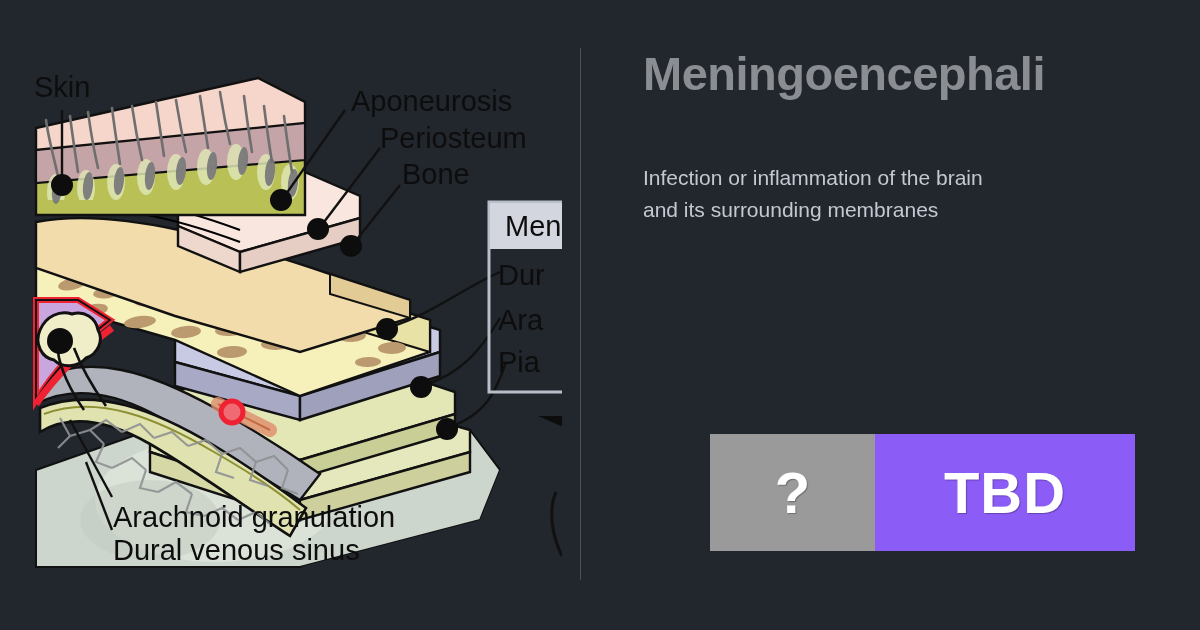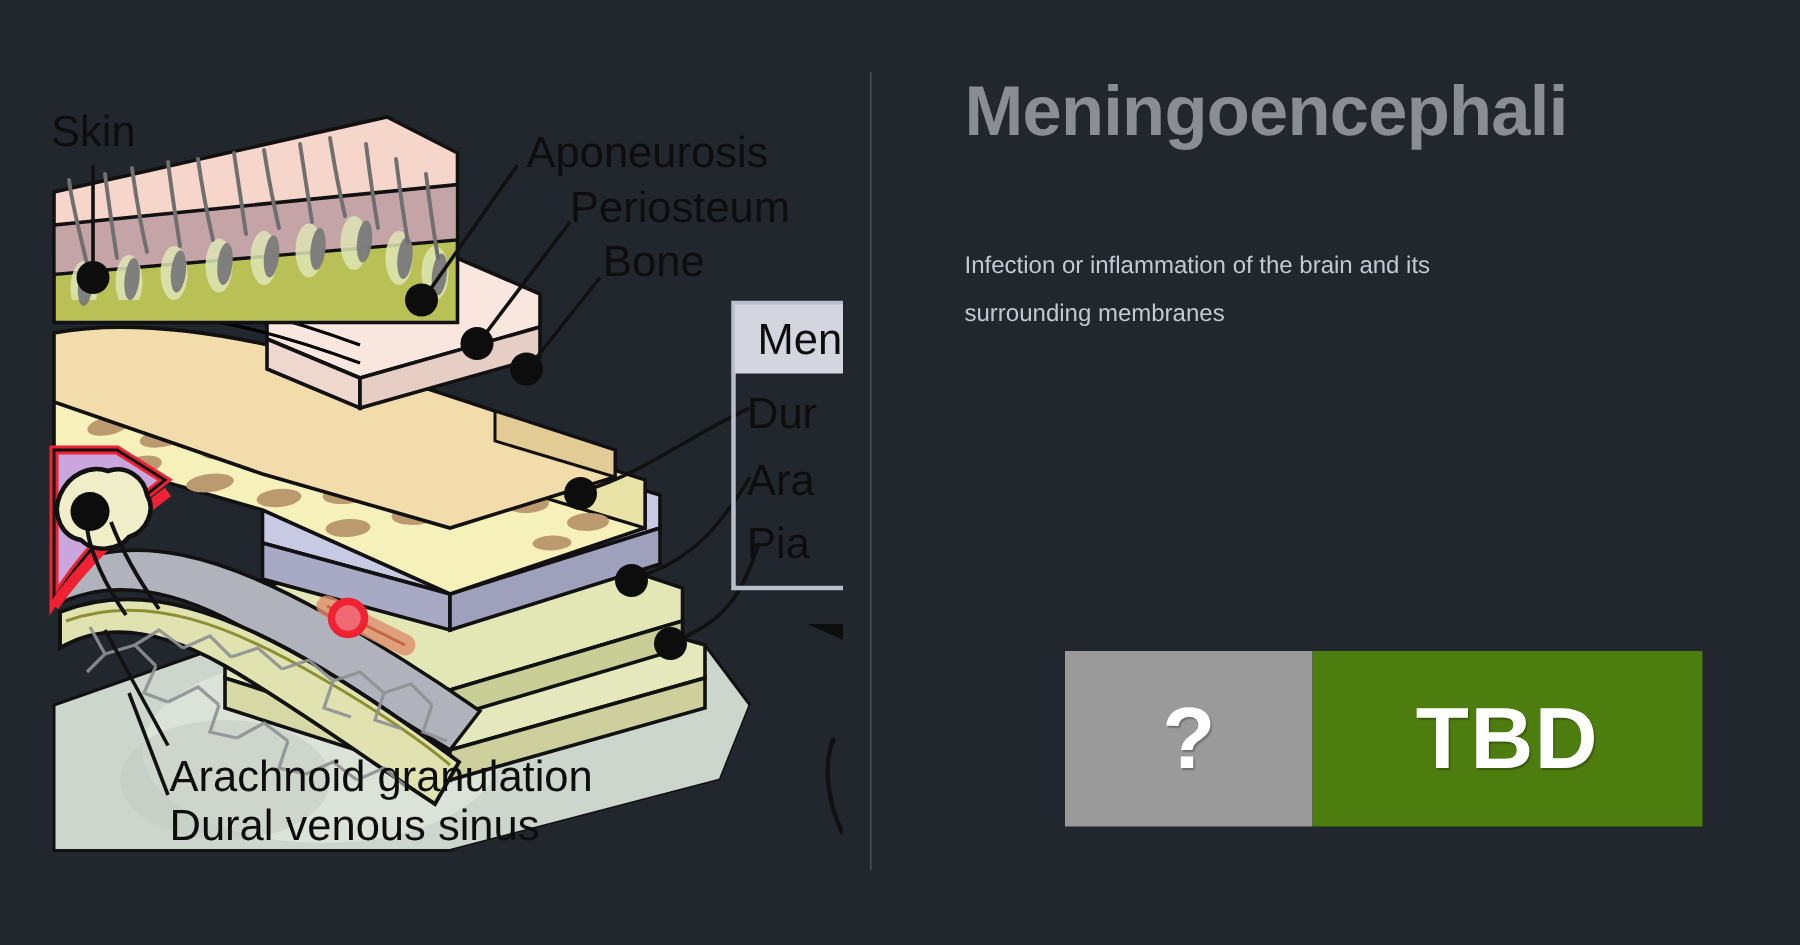--- a/index.html
+++ b/index.html
@@ -61,21 +61,21 @@
     color: #8a8d92;
     letter-spacing: -0.5px;
     white-space: nowrap;
     line-height: 1.1;
   }
   #description {
     position: absolute;
     left: 32px;
     top: 162px;
     width: 340px;
-    font-size: 16px;
+    font-size: 21px;
     line-height: 32px;
     color: #c3c9d1;
   }
 
   
   #status-badge {
     position: absolute;
     left: 99px;
     top: 434px;
     height: 117px;
@@ -88,21 +88,21 @@
     display: flex;
     align-items: center;
     justify-content: center;
     color: #ffffff;
     font-size: 58px;
     font-weight: bold;
     text-shadow: 1px 1px 1px rgba(0,0,0,0.28);
   }
   #badge-label-segment {
     width: 260px;
-    background: #4d7c0f;
+    background: #8b5cf6;
     display: flex;
     align-items: center;
     justify-content: center;
     color: #ffffff;
     font-size: 58px;
     font-weight: bold;
     letter-spacing: 1px;
     text-shadow: 1px 1px 1px rgba(0,0,0,0.28);
   }
 

